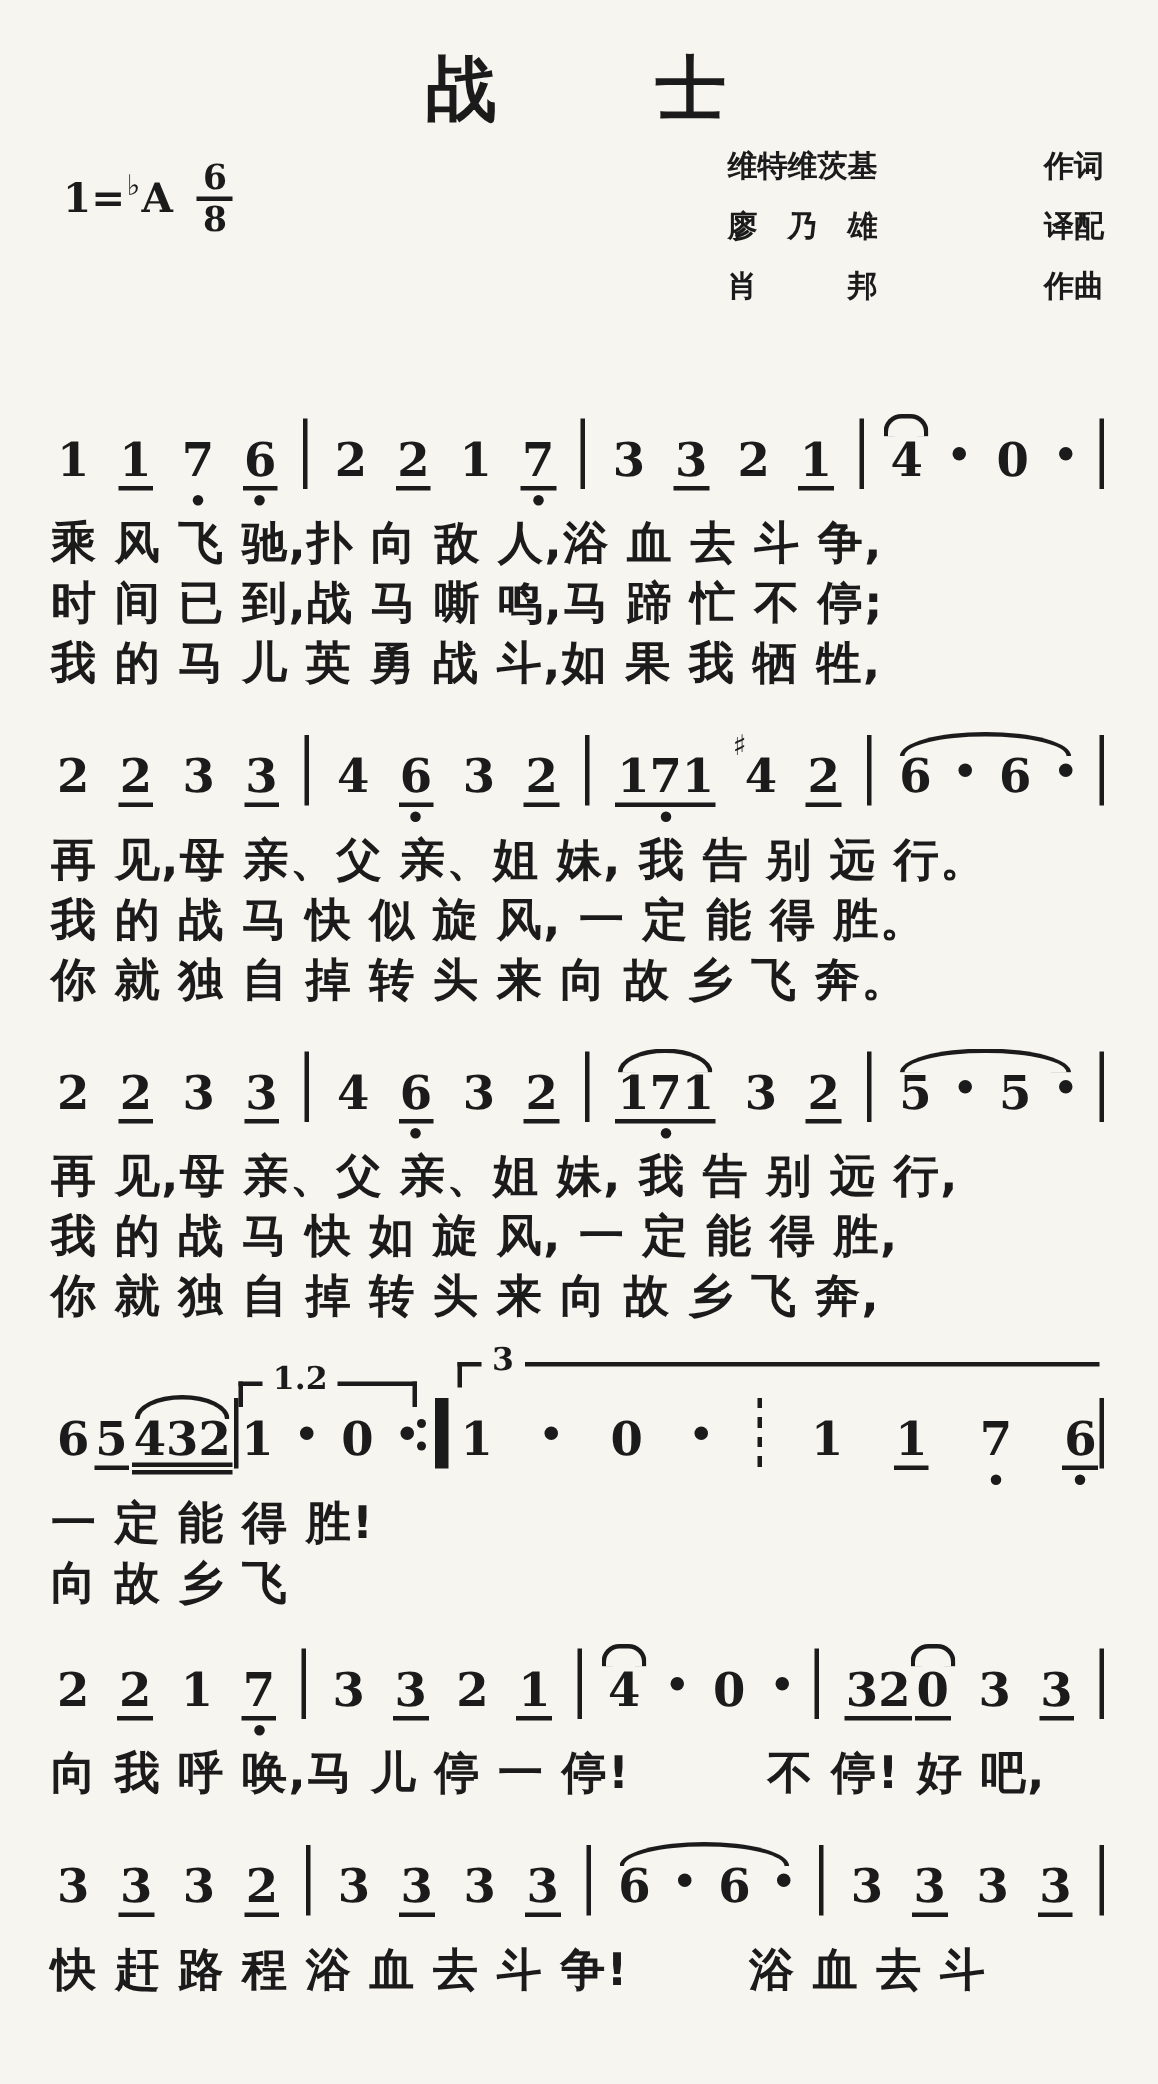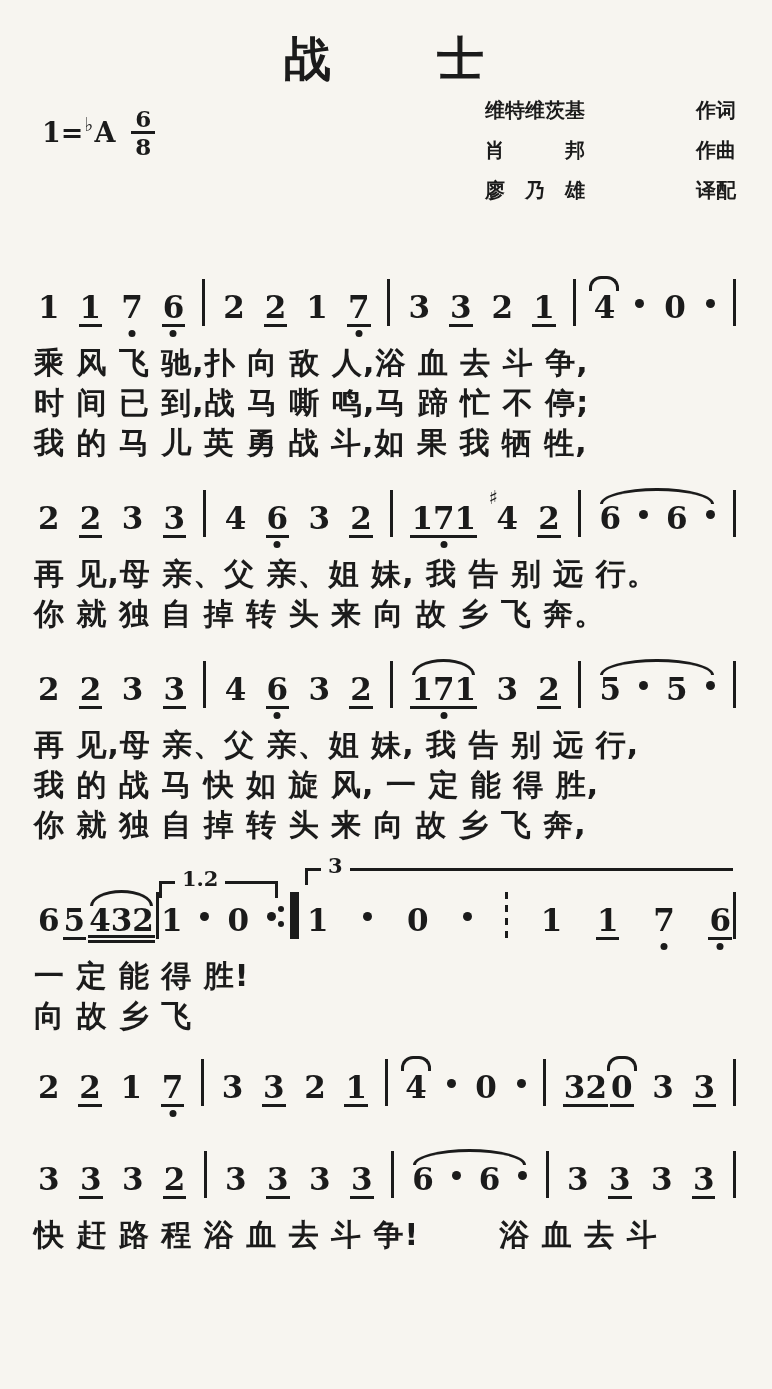--- a/index.html
+++ b/index.html
@@ -77,26 +77,26 @@
         <span class="num">6</span>
         <span class="den">8</span>
       </span>
     </div>
     <div class="credits">
       <div class="credit">
         <span class="cname">维特维茨基</span>
         <span class="crole">作词</span>
       </div>
       <div class="credit">
+        <span class="cname">廖　乃　雄</span>
+        <span class="crole">译配</span>
+      </div>
+      <div class="credit">
         <span class="cname">肖　　　邦</span>
         <span class="crole">作曲</span>
-      </div>
-      <div class="credit">
-        <span class="cname">廖　乃　雄</span>
-        <span class="crole">译配</span>
       </div>
     </div>
   </div>
 
   <div id="music">
       <section class="system">
         <div class="noterow">
           <span class="note"><span class="nt">1</span></span>
           <span class="note u1"><span class="nt">1</span></span>
           <span class="note"><span class="nt">7</span><span class="lowdot"></span></span>
@@ -156,20 +156,21 @@
             <span class="note"><span class="nt">6</span></span>
             <span class="note"><span class="adot"></span></span>
             <span class="note"><span class="nt">6</span></span>
             <span class="note"><span class="adot"></span></span>
           </span>
           <span class="barwrap">
             <span class="bl"></span>
           </span>
         </div>
         <div class="lyric">再 见,母 亲、父 亲、姐 妹, 我 告 别 远 行。</div>
+        <div class="lyric">我 的 战 马 快 似 旋 风, 一 定 能 得 胜。</div>
         <div class="lyric">你 就 独 自 掉 转 头 来 向 故 乡 飞 奔。</div>
       </section>
       <section class="system">
         <div class="noterow">
           <span class="note"><span class="nt">2</span></span>
           <span class="note u1"><span class="nt">2</span></span>
           <span class="note"><span class="nt">3</span></span>
           <span class="note u1"><span class="nt">3</span></span>
           <span class="barwrap">
             <span class="bl"></span>
@@ -274,20 +275,21 @@
           <span class="grp tight">
             <span class="note u1"><span class="nt">32</span></span>
             <span class="note u1 fm"><span class="nt">0</span></span>
           </span>
           <span class="note"><span class="nt">3</span></span>
           <span class="note u1"><span class="nt">3</span></span>
           <span class="barwrap">
             <span class="bl"></span>
           </span>
         </div>
+        <div class="lyric">向 我 呼 唤,马 儿 停 一 停!        不 停! 好 吧,</div>
       </section>
       <section class="system">
         <div class="noterow">
           <span class="note"><span class="nt">3</span></span>
           <span class="note u1"><span class="nt">3</span></span>
           <span class="note"><span class="nt">3</span></span>
           <span class="note u1"><span class="nt">2</span></span>
           <span class="barwrap">
             <span class="bl"></span>
           </span>

